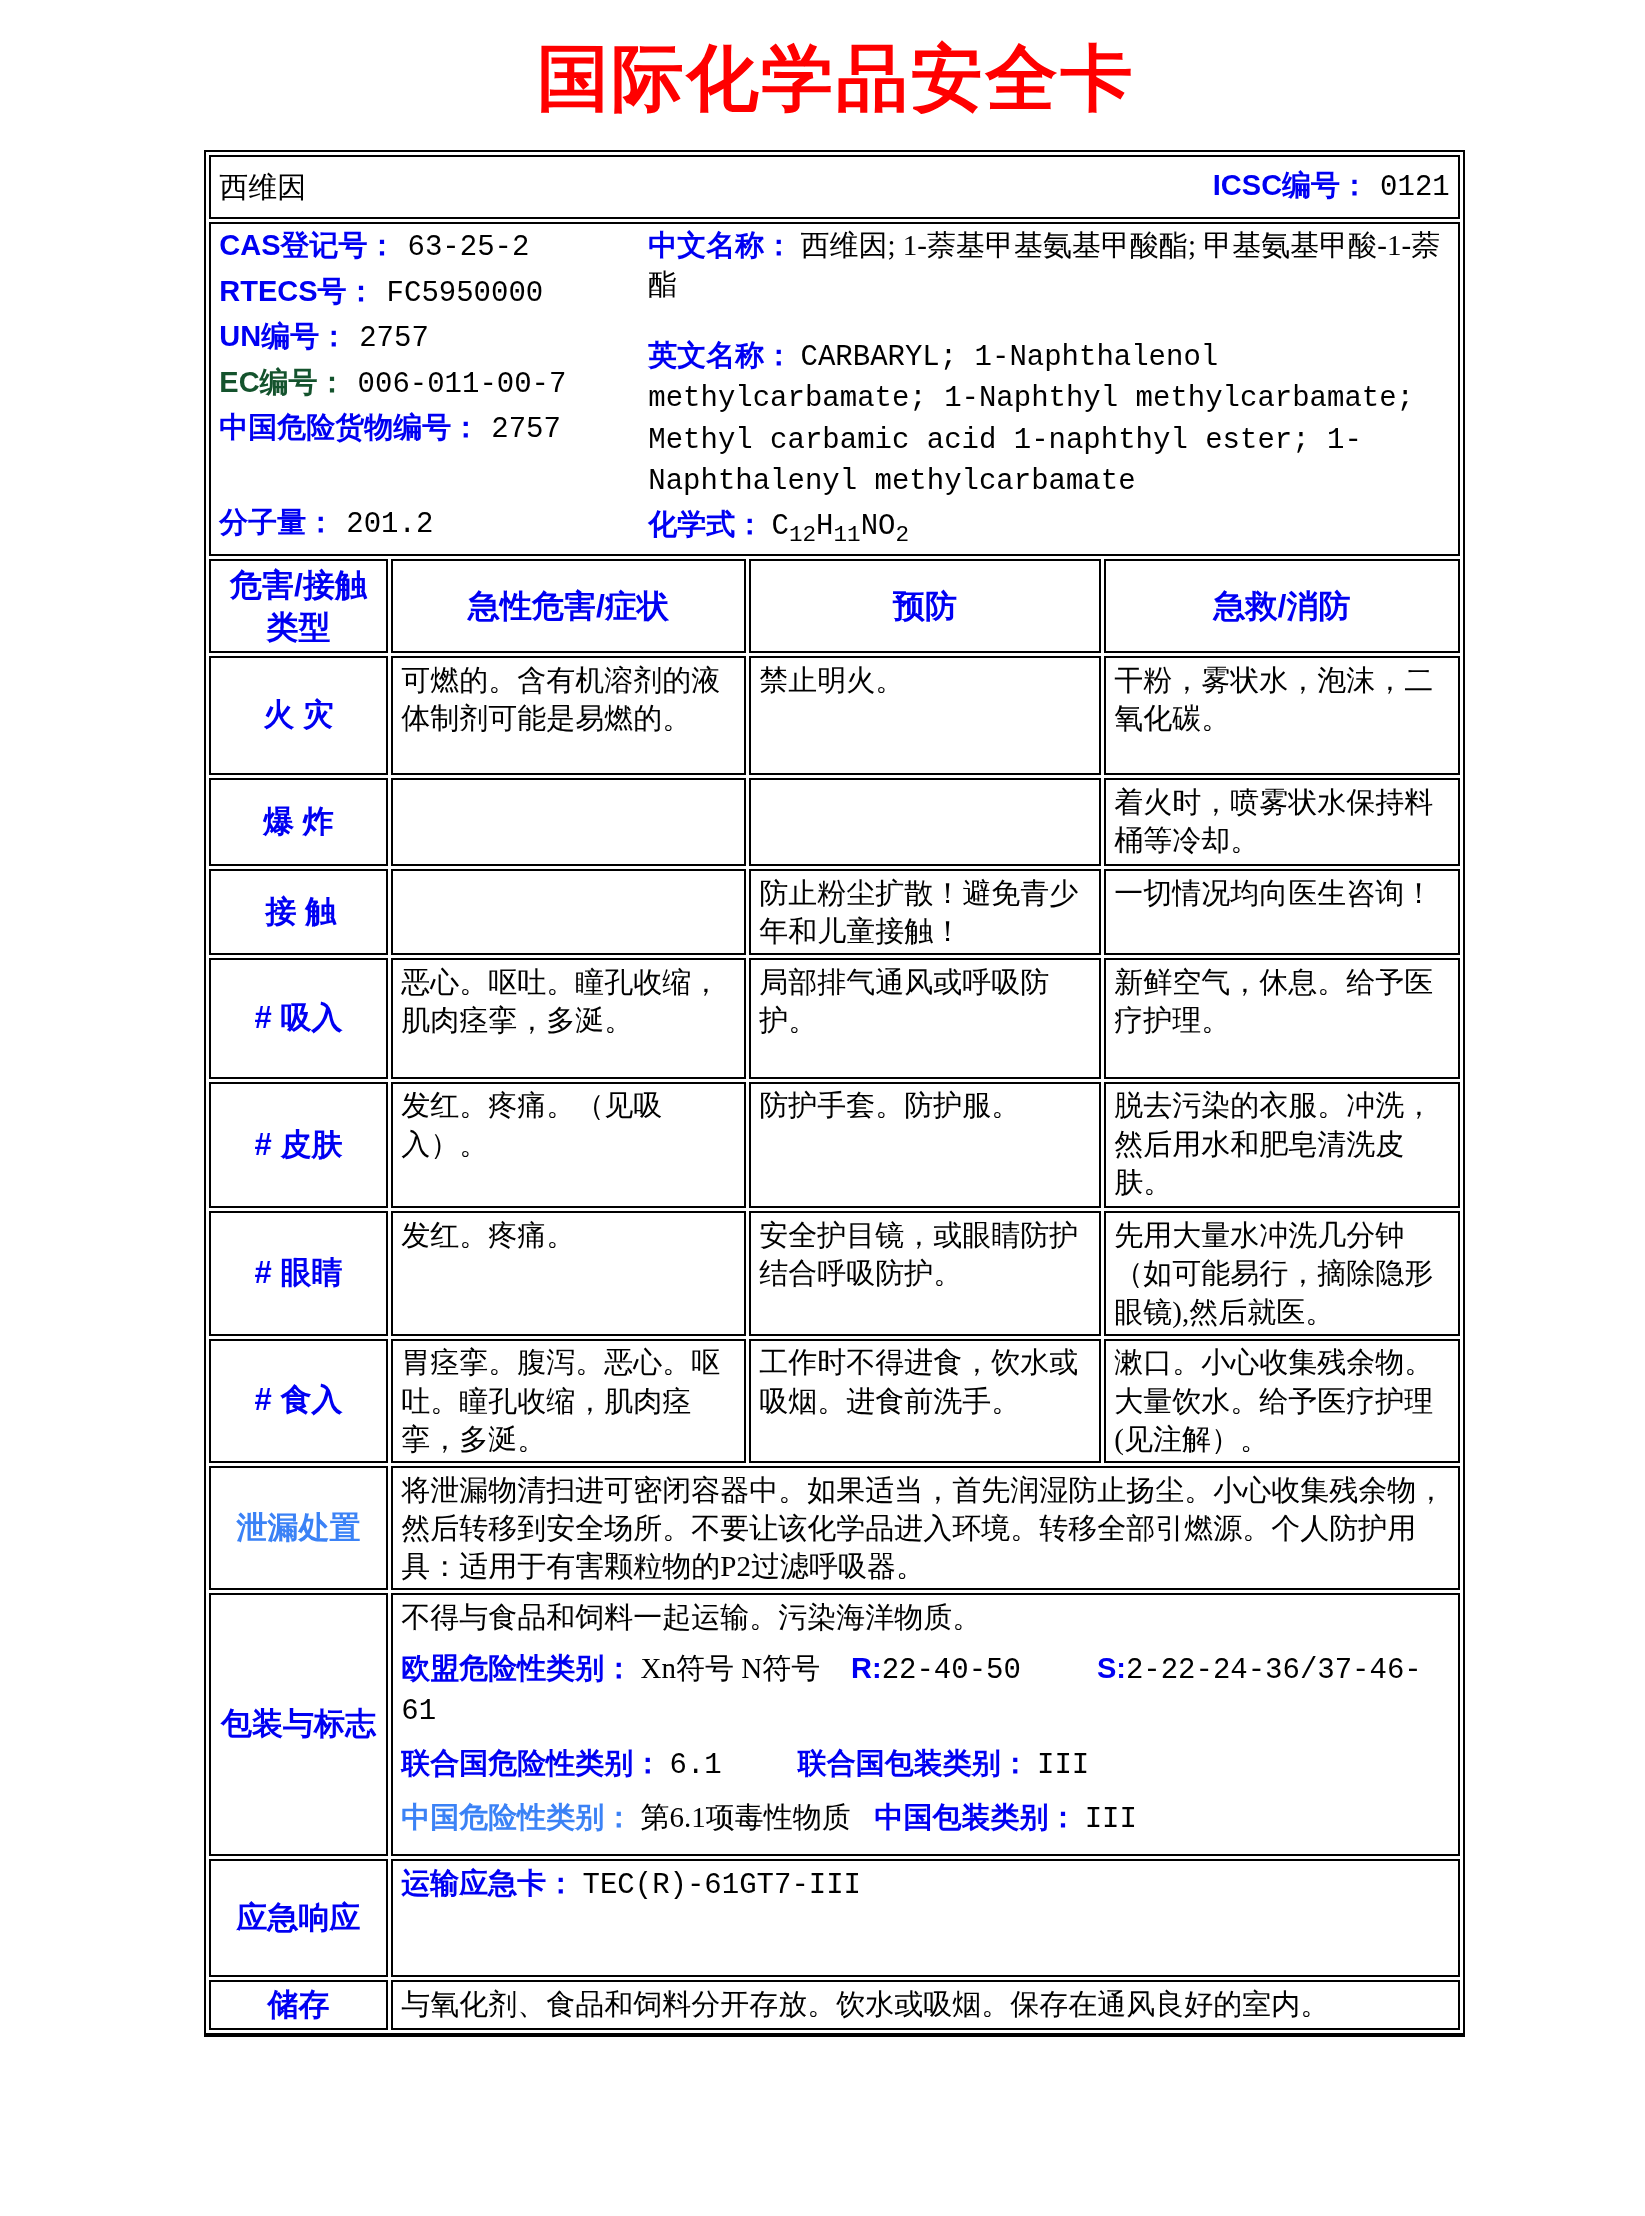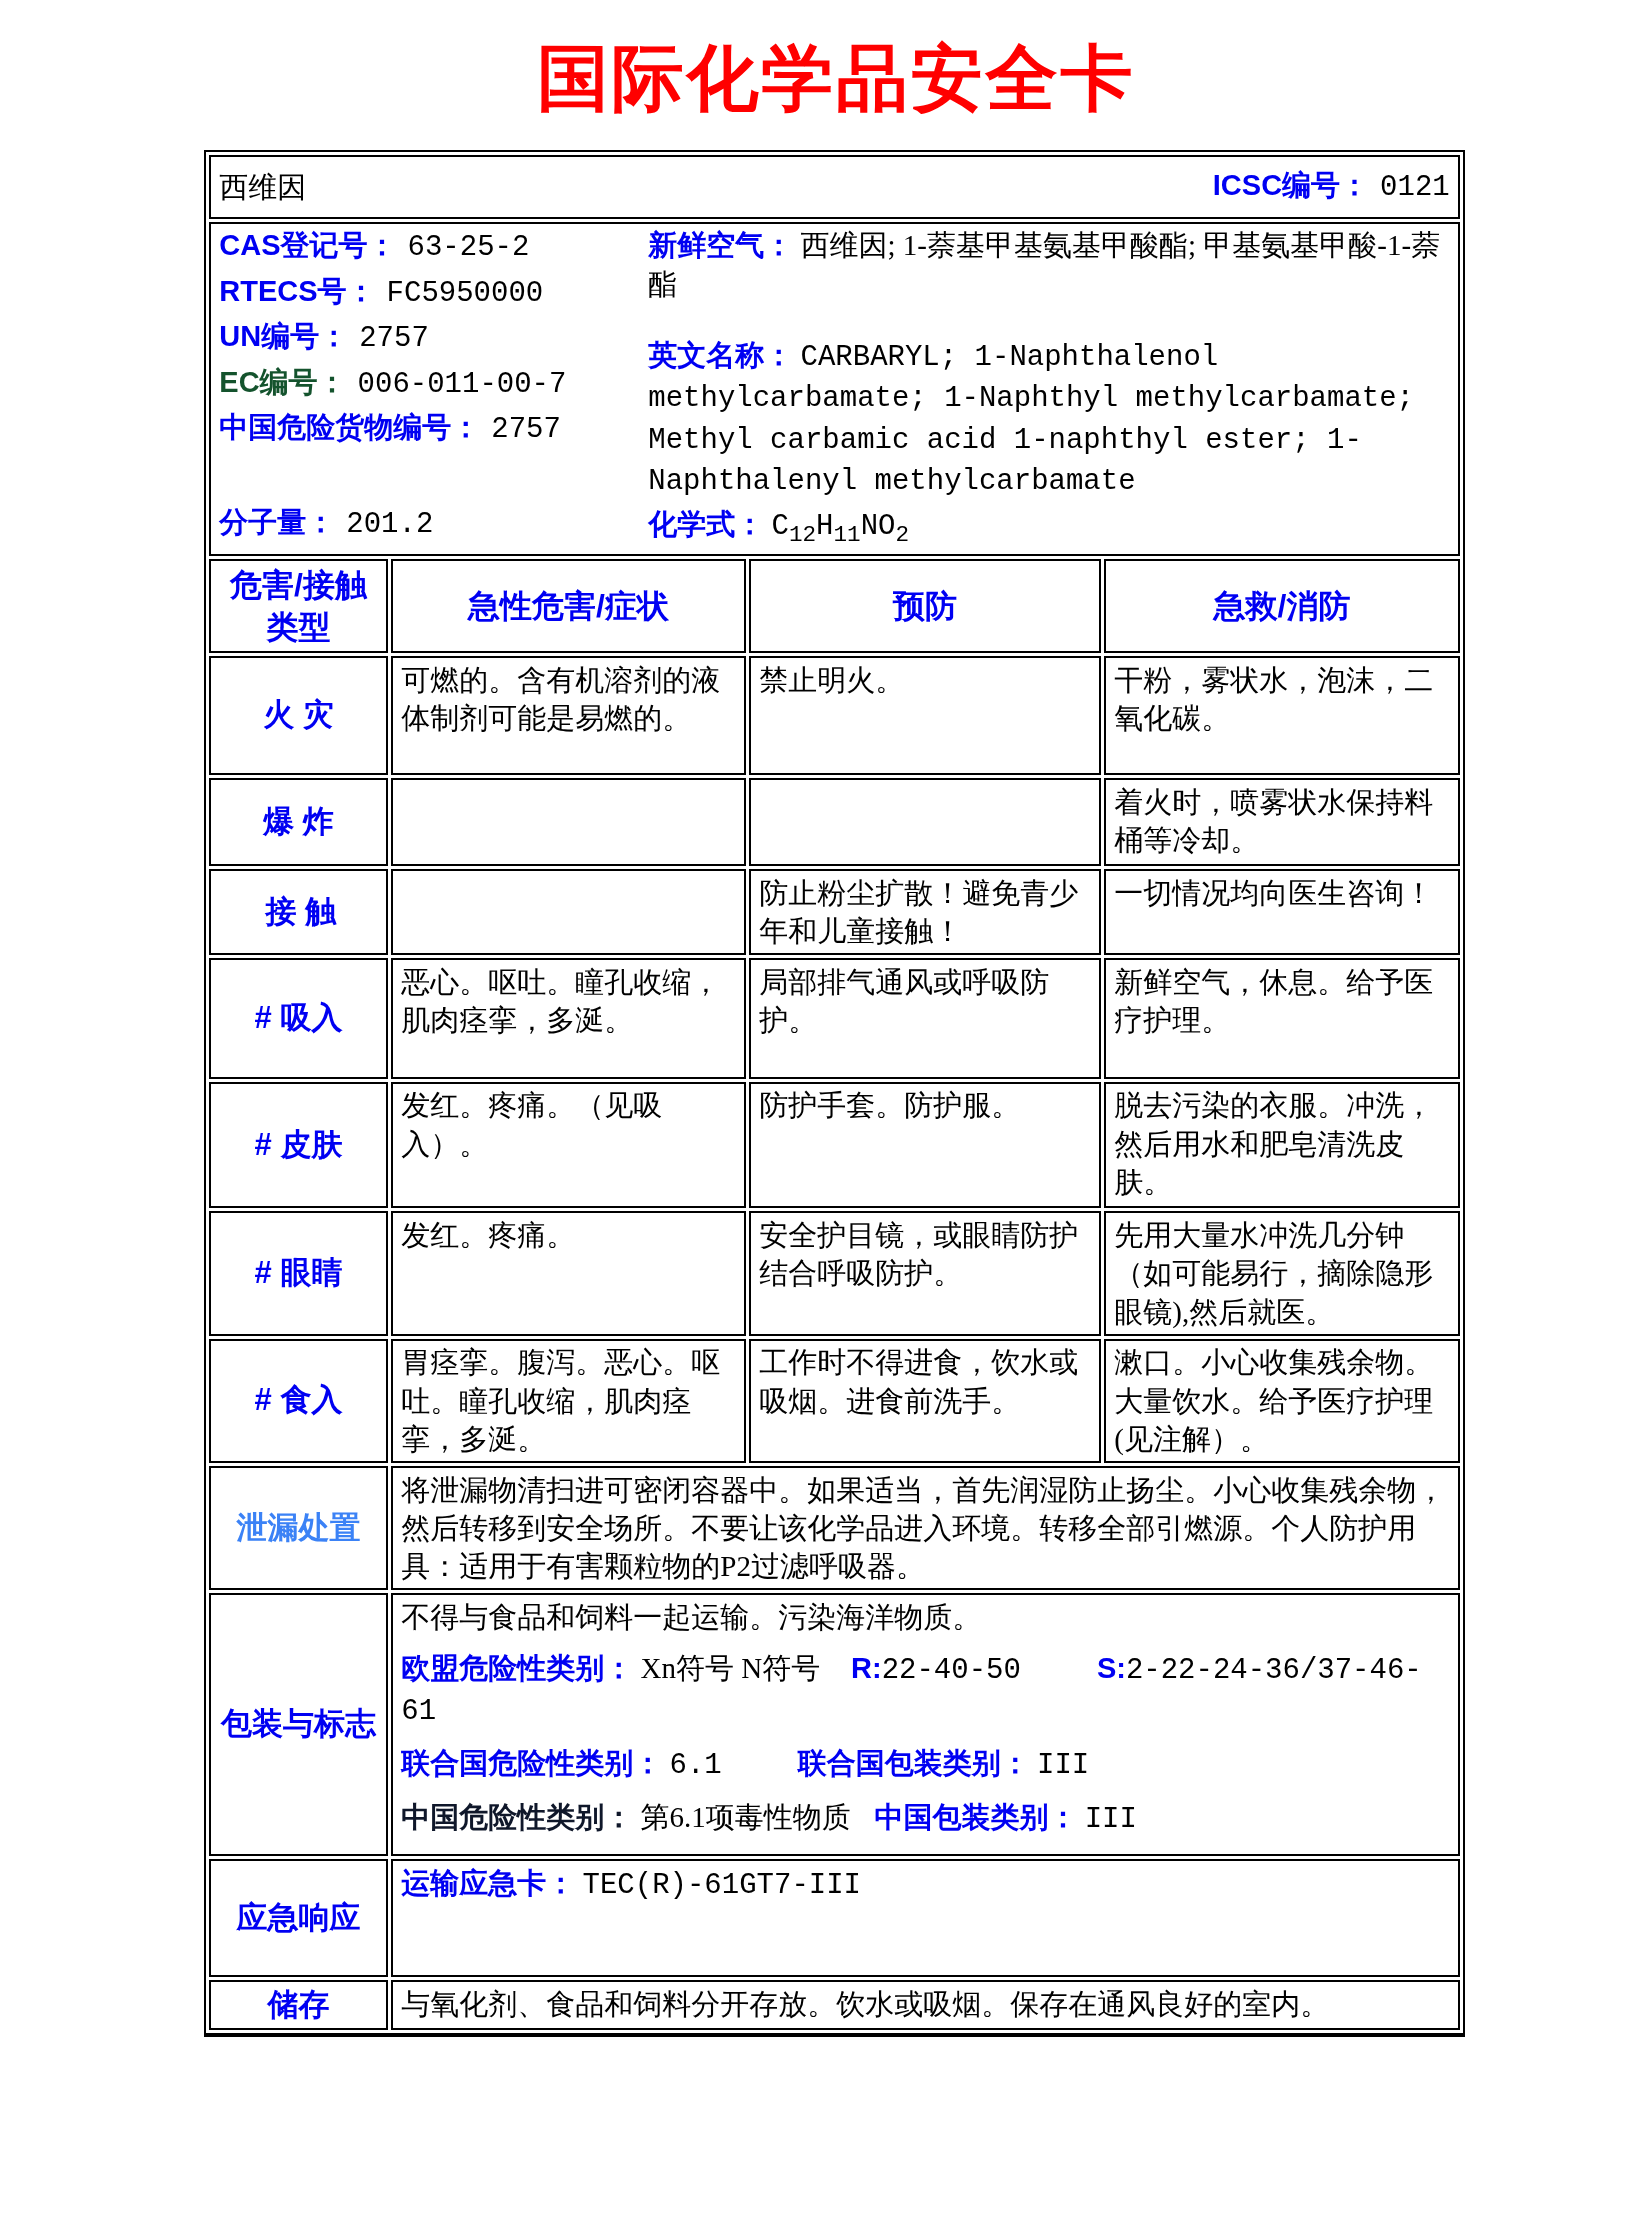--- a/index.html
+++ b/index.html
@@ -73,21 +73,21 @@
           <div class="info">
             <div class="info-left">
               <div class="id-line"><span class="lbl" style="color: rgb(0, 0, 242);">CAS登记号：</span><span class="val mono">63-25-2</span></div>
               <div class="id-line"><span class="lbl" style="color: rgb(0, 0, 242);">RTECS号：</span><span class="val mono">FC5950000</span></div>
               <div class="id-line"><span class="lbl" style="color: rgb(0, 0, 242);">UN编号：</span><span class="val mono">2757</span></div>
               <div class="id-line"><span class="lbl" style="color: #14532d;">EC编号：</span><span class="val mono">006-011-00-7</span></div>
               <div class="id-line"><span class="lbl" style="color: rgb(0, 0, 242);">中国危险货物编号：</span><span class="val mono">2757</span></div>
               <div class="id-line id-gap"><span class="lbl" style="color: rgb(0, 0, 242);">分子量：</span><span class="val mono">201.2</span></div>
             </div>
             <div class="info-right">
-              <p class="p-cn"><span class="lbl" style="color: rgb(0, 0, 242);">新鲜空气：</span> <span class="val">西维因; 1-萘基甲基氨基甲酸酯; 甲基氨基甲酸-1-萘酯</span></p>
+              <p class="p-cn"><span class="lbl" style="color: rgb(0, 0, 242);">中文名称：</span> <span class="val">西维因; 1-萘基甲基氨基甲酸酯; 甲基氨基甲酸-1-萘酯</span></p>
               <p class="p-en"><span class="lbl" style="color: rgb(0, 0, 242);">英文名称：</span> <span class="val mono">CARBARYL; 1-Naphthalenol methylcarbamate; 1-Naphthyl methylcarbamate; Methyl carbamic acid 1-naphthyl ester; 1-Naphthalenyl methylcarbamate</span></p>
               <p class="p-formula"><span class="lbl" style="color: rgb(0, 0, 242);">化学式：</span> <span class="val mono">C<sub>12</sub>H<sub>11</sub>NO<sub>2</sub></span></p>
             </div>
           </div>
         </td>
       </tr>
 
       <tr class="r-head">
         <td style="color: rgb(0, 0, 242);">
           <span class="hline">危害/接触</span>
@@ -151,21 +151,21 @@
         <td class="cat" style="color: #3b82f6; margin-left: 12px;">泄漏处置</td>
         <td colspan="3">将泄漏物清扫进可密闭容器中。如果适当，首先润湿防止扬尘。小心收集残余物，然后转移到安全场所。不要让该化学品进入环境。转移全部引燃源。个人防护用具：适用于有害颗粒物的P2过滤呼吸器。</td>
       </tr>
 
       <tr class="r-packaging">
         <td class="cat" style="color: rgb(0, 0, 242);">包装与标志</td>
         <td colspan="3" class="pack">
           <p>不得与食品和饲料一起运输。污染海洋物质。</p>
           <p><span class="lbl" style="color: rgb(0, 0, 242);">欧盟危险性类别：</span> <span class="val">Xn符号 N符号</span> <span class="lbl gap-l" style="color: rgb(0, 0, 242);">R:</span><span class="val mono">22-40-50</span><span class="lbl gap-xl" style="color: rgb(0, 0, 242);">S:</span><span class="val mono">2-22-24-36/37-46-61</span></p>
           <p><span class="lbl" style="color: rgb(0, 0, 242);">联合国危险性类别：</span> <span class="val mono">6.1</span><span class="lbl gap-xl" style="color: rgb(0, 0, 242);">联合国包装类别：</span> <span class="val mono">III</span></p>
-          <p><span class="lbl" style="color: #0f172a;">中国危险性类别：</span> <span class="val">第6.1项毒性物质</span><span class="lbl gap-l" style="color: rgb(0, 0, 242);">中国包装类别：</span> <span class="val mono">III</span></p>
+          <p><span class="lbl" style="color: #3b82f6;">中国危险性类别：</span> <span class="val">第6.1项毒性物质</span><span class="lbl gap-l" style="color: rgb(0, 0, 242);">中国包装类别：</span> <span class="val mono">III</span></p>
         </td>
       </tr>
 
       <tr class="r-emergency">
         <td class="cat" style="color: rgb(0, 0, 242);">应急响应</td>
         <td colspan="3">
           <span class="lbl" style="color: rgb(0, 0, 242);">运输应急卡：</span> <span class="val mono">TEC(R)-61GT7-III</span>
         </td>
       </tr>
 

